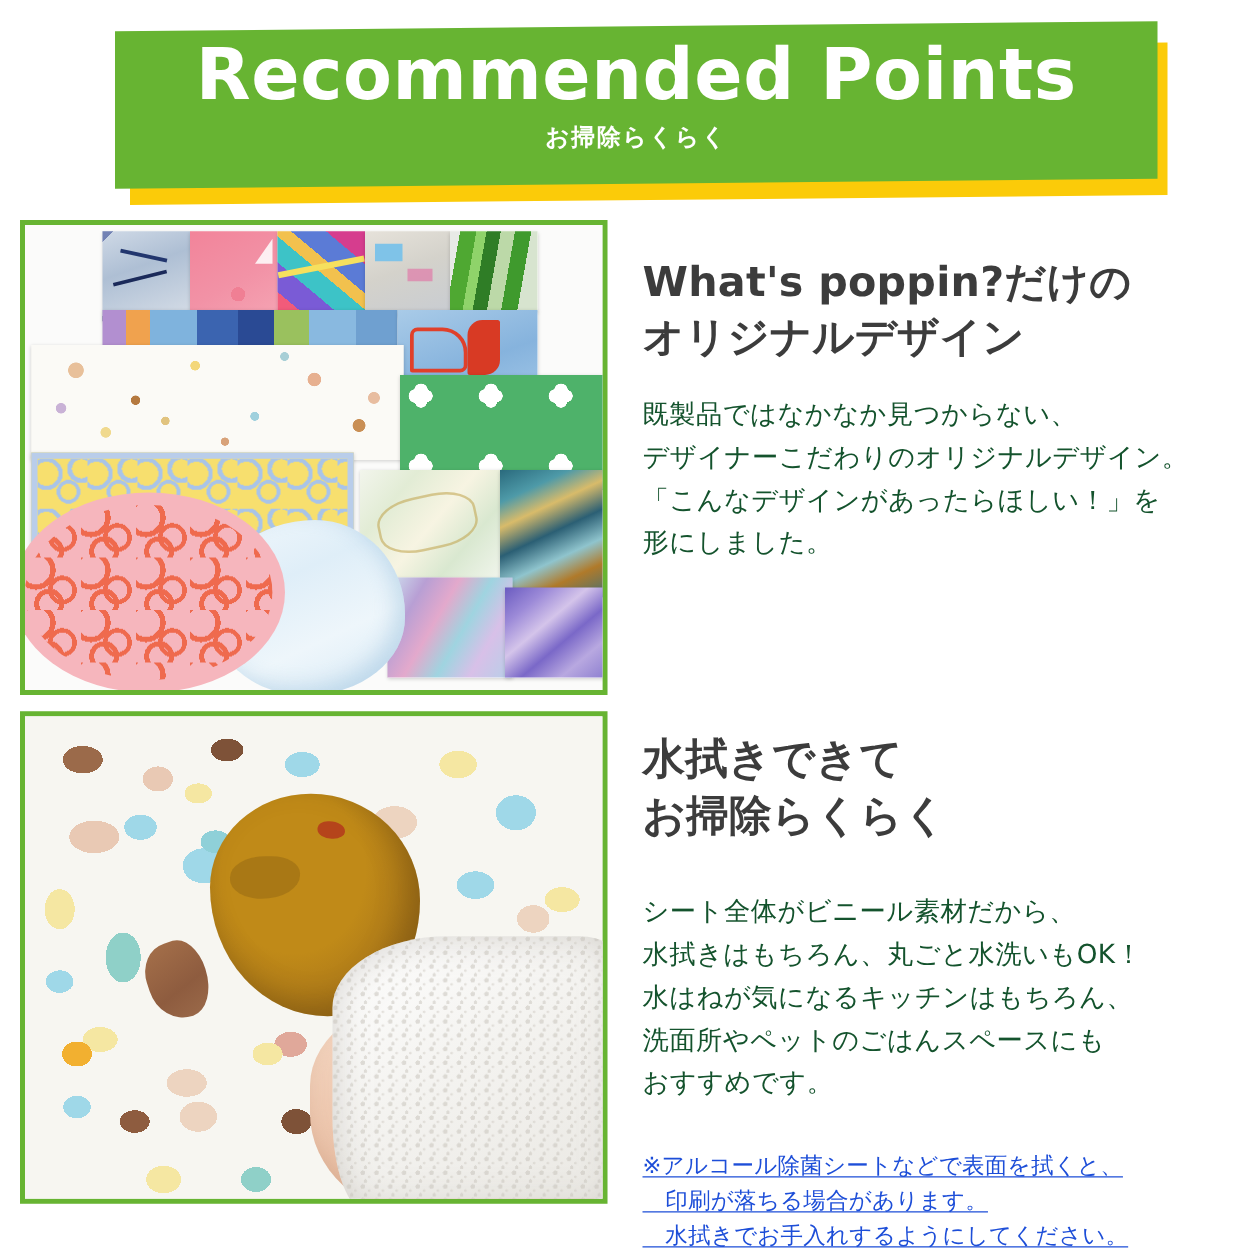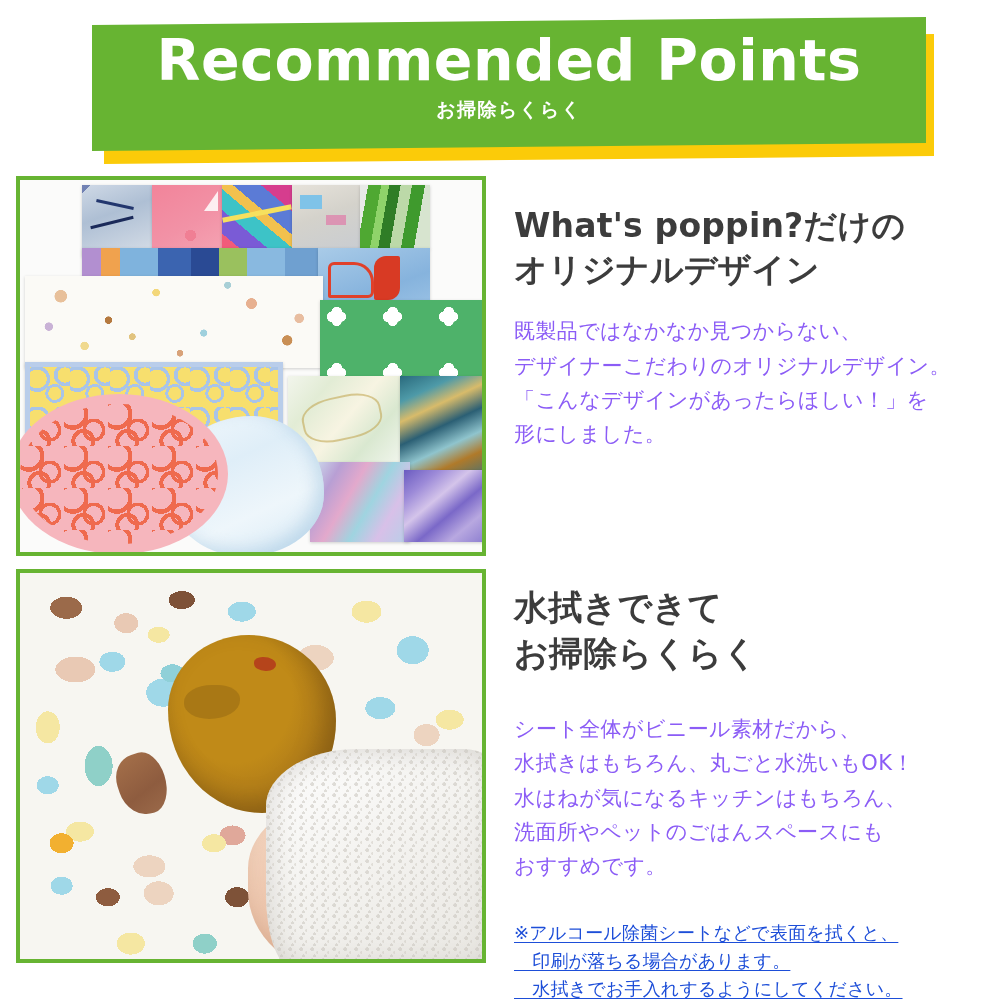--- a/index.html
+++ b/index.html
@@ -322,21 +322,21 @@
     font-size: 33px;
     font-weight: 700;
     line-height: 1.34;
     letter-spacing: 0.2px;
     font-family: "DejaVu Sans", "Liberation Sans", sans-serif;
     white-space: pre-line;
   }
   .heading-2 { font-size: 34px; }
 
   .body-text {
-    color: #8b5cf6;
+    color: #14532d;
     font-size: 21px;
     line-height: 1.63;
     letter-spacing: 0.4px;
     margin-top: 22px;
     white-space: pre-line;
     font-family: "DejaVu Sans", "Liberation Sans", sans-serif;
   }
   .body-text-2 { margin-top: 36px; }
 
   .note {

